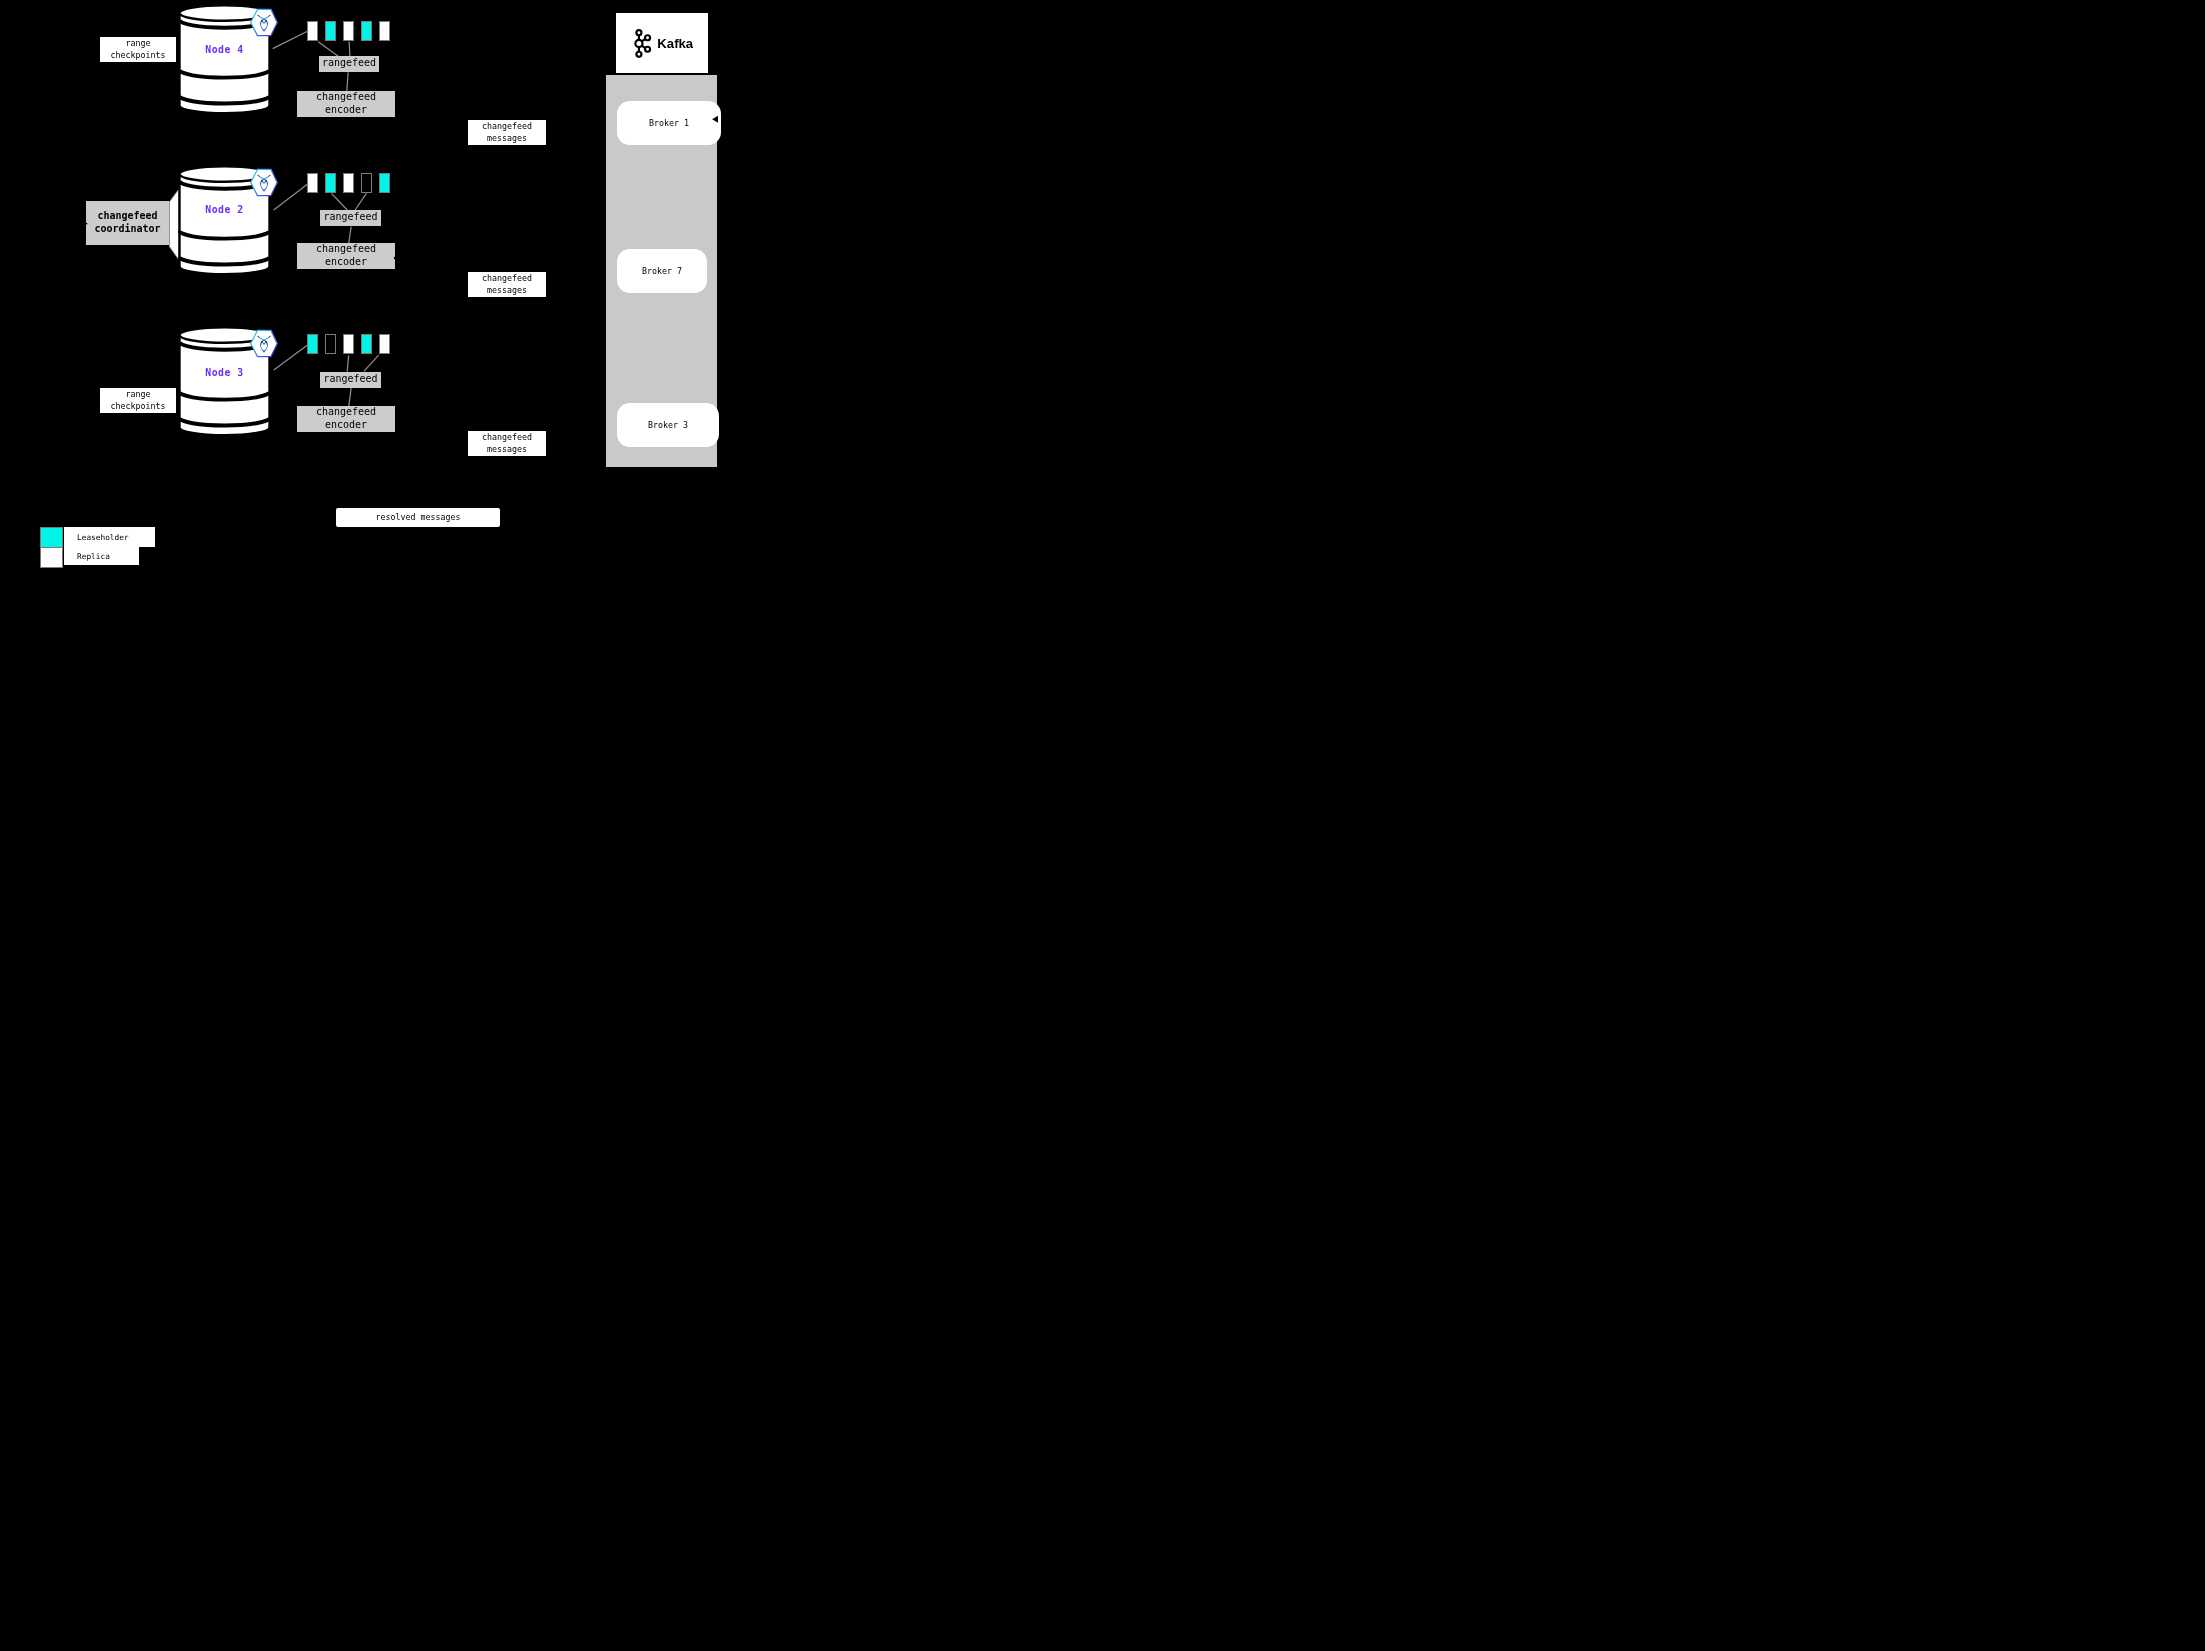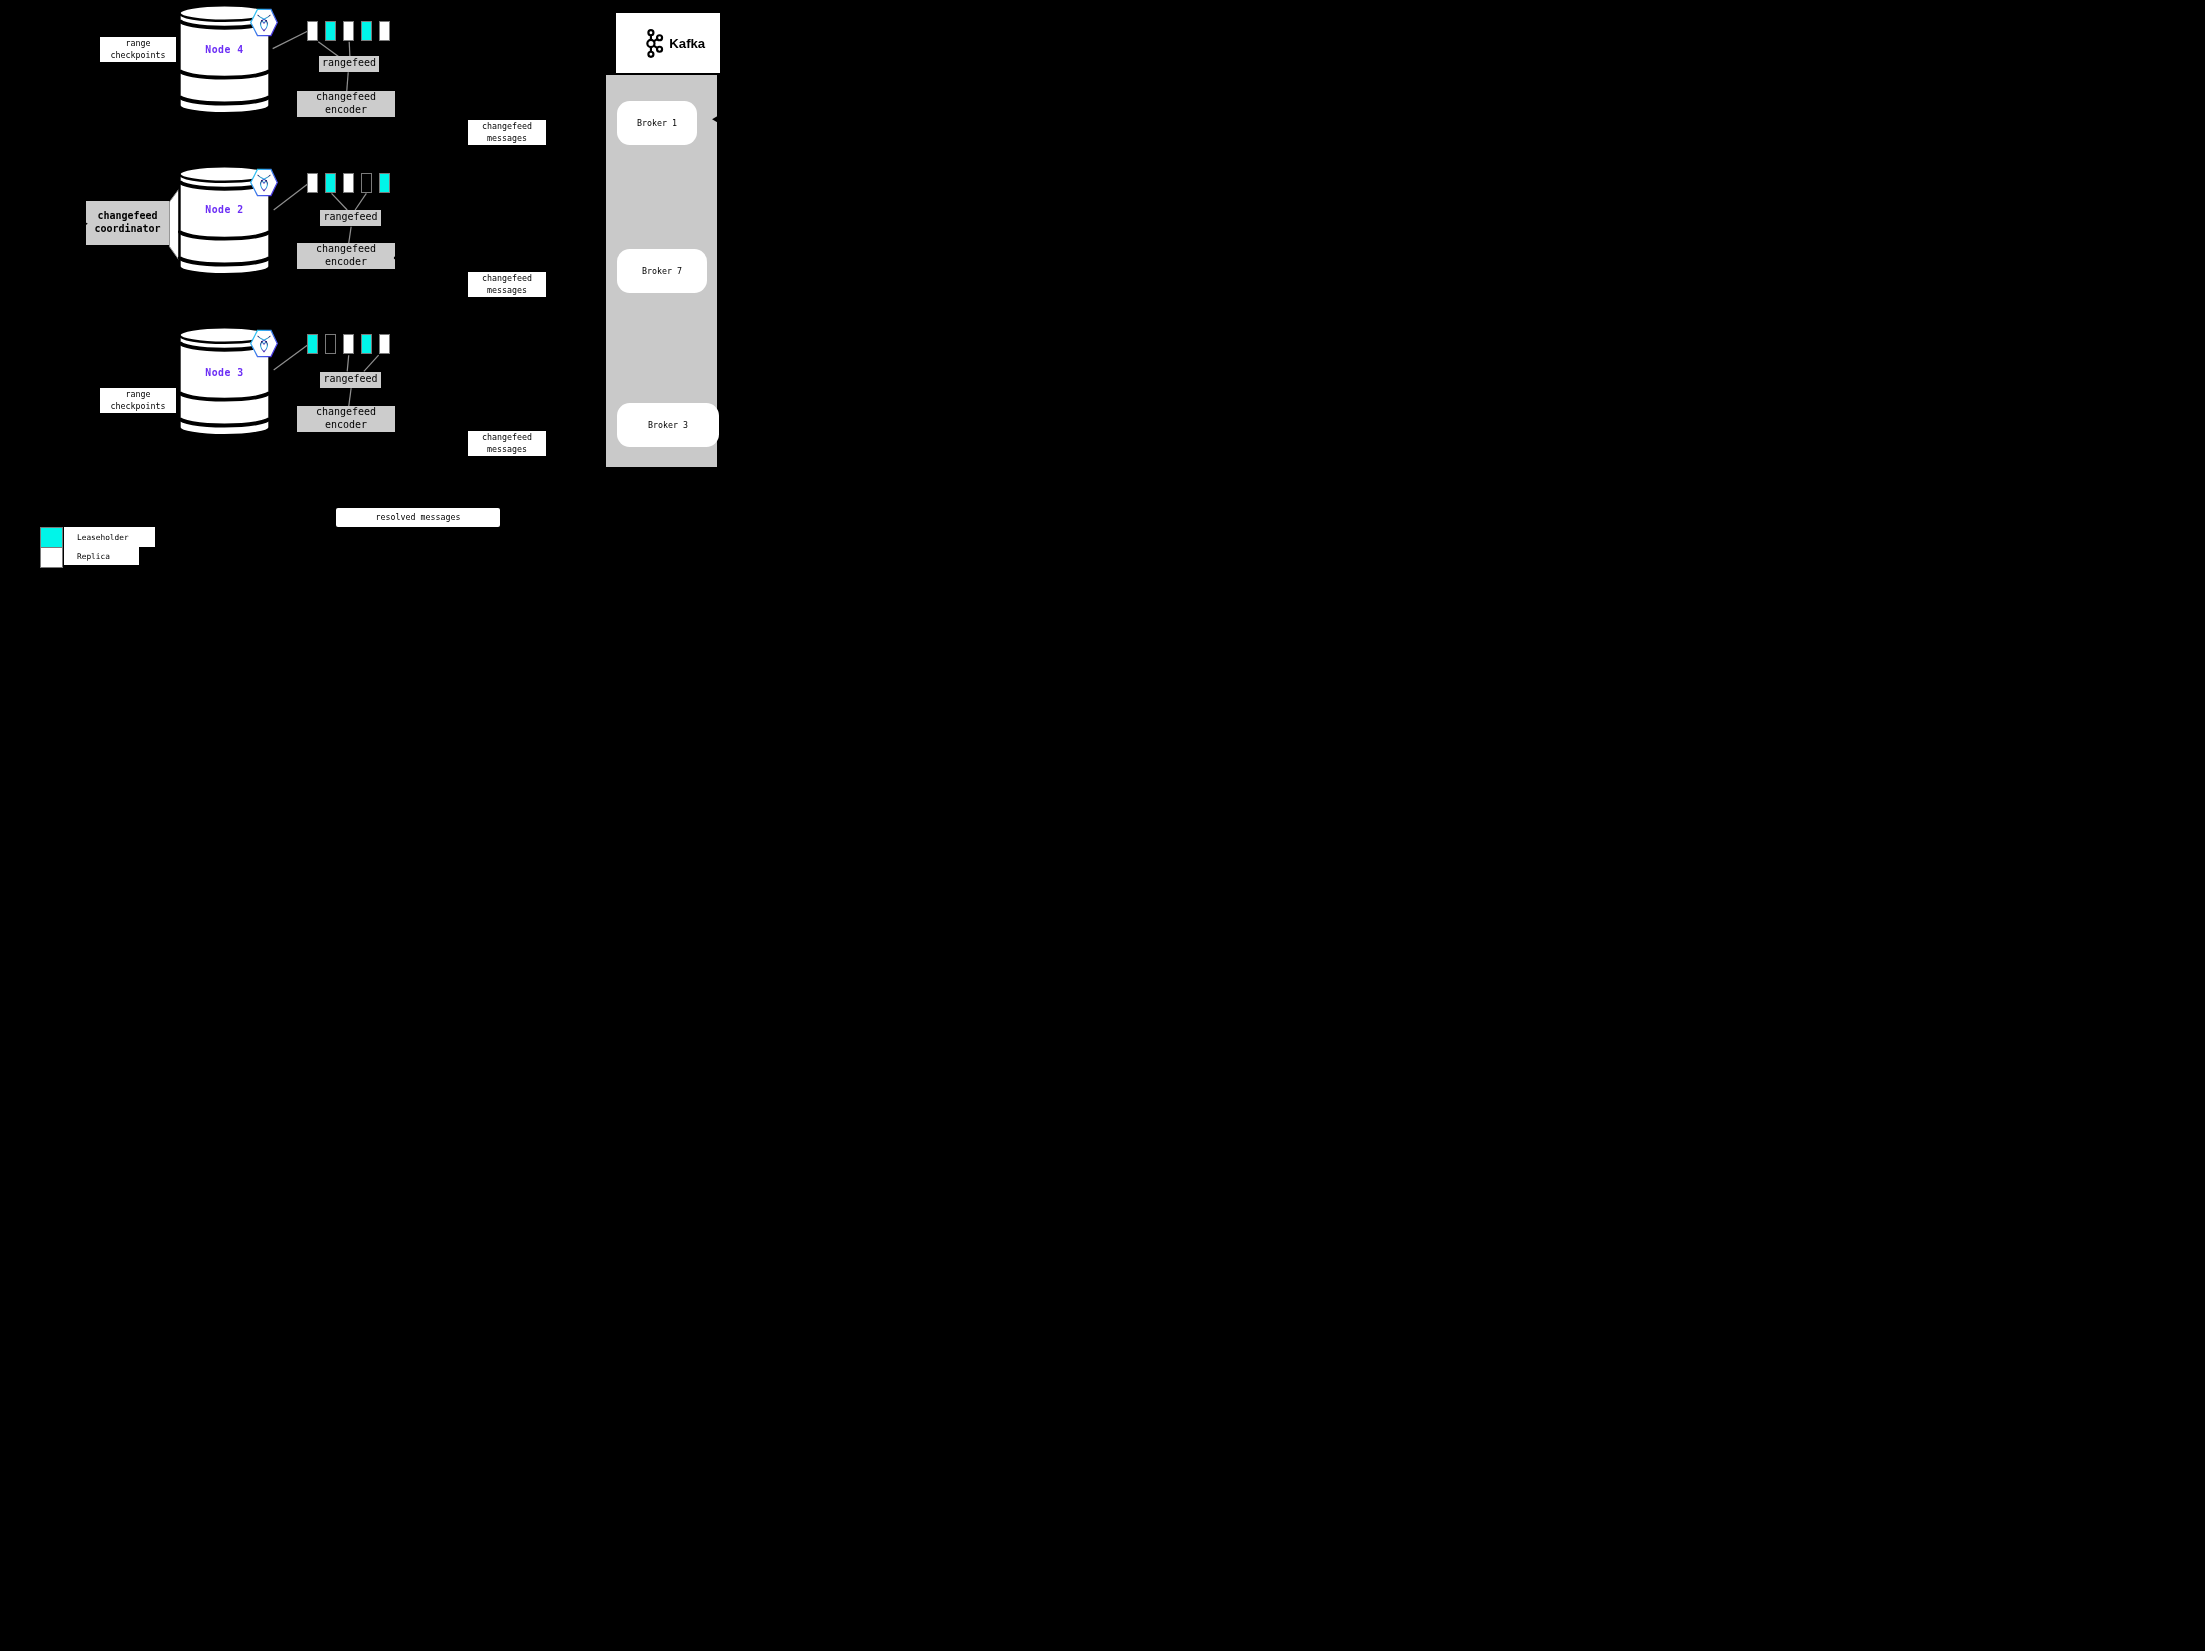--- a/index.html
+++ b/index.html
@@ -18,21 +18,21 @@
   .range[data-kind="leaseholder"]{background:#00f5e9;}
   .range[data-kind="replica"]{background:#ffffff;}
   .range[data-kind="empty"]{background:transparent;}
   
   .node-label{z-index:4;width:93px;text-align:center;font-weight:bold;font-size:9.8px;
               color:#6c2ef5;letter-spacing:0.5px;}
   
   .panel{background:#c9c9c9;z-index:1;}
   .broker{background:#fff;border-radius:12.7px;color:#000;font-size:8.3px;
           display:flex;align-items:center;justify-content:center;z-index:2;}
-  .kafkabox{background:#fff;display:flex;align-items:center;justify-content:center;gap:4.9px;z-index:2;padding-left:12px;}
+  .kafkabox{background:#fff;display:flex;align-items:center;justify-content:center;gap:4.9px;z-index:2;}
   .kafkaword{font-family:"Liberation Sans",sans-serif;font-weight:700;font-size:13.2px;color:#000;}
   
   .pill{background:#fff;border-radius:2px;color:#000;font-size:8.3px;
         display:flex;align-items:center;justify-content:center;z-index:2;}
   
   .lsq{position:absolute;width:23px;height:21px;border:1.5px solid #7a7a7a;box-sizing:border-box;z-index:2;}
   .lsq[data-kind="leaseholder"]{background:#00f5e9;}
   .lsq[data-kind="replica"]{background:#ffffff;}
   .llabel{background:#fff;color:#000;font-size:7.8px;display:flex;align-items:center;
           padding-left:13px;z-index:2;}
@@ -192,21 +192,21 @@
         <line x1="22" y1="17" x2="22" y2="30"></line>
         <line x1="22" y1="50" x2="22" y2="63"></line>
         <line x1="30" y1="34" x2="40" y2="27"></line>
         <line x1="30" y1="46" x2="40" y2="53"></line>
       </g>
     </svg>
     <span class="kafkaword">Kafka</span>
   </div>
 
   <div class="abs panel" style="left:606px;top:75px;width:111px;height:392px;"></div>
-  <div class="abs broker" style="left:617px;top:101px;width:80px;height:44px;">Broker 1</div>
+  <div class="abs broker" style="left:617px;top:101px;width:104px;height:44px;">Broker 1</div>
   <div class="abs broker" style="left:617px;top:249px;width:90px;height:44px;">Broker 7</div>
   <div class="abs broker" style="left:617px;top:403px;width:102px;height:44px;">Broker 3</div>
 
   <div class="abs pill" style="left:336px;top:508px;width:164px;height:18.6px;">resolved messages</div>
 
   <div class="lsq" style="left:40px;top:527px;" data-kind="leaseholder"></div>
   <div class="lsq" style="left:40px;top:547px;" data-kind="replica"></div>
   <div class="abs llabel" style="left:64px;top:527px;width:78px;height:20px;">Leaseholder</div>
   <div class="abs llabel" style="left:64px;top:547px;width:62px;height:18px;">Replica</div>
 

